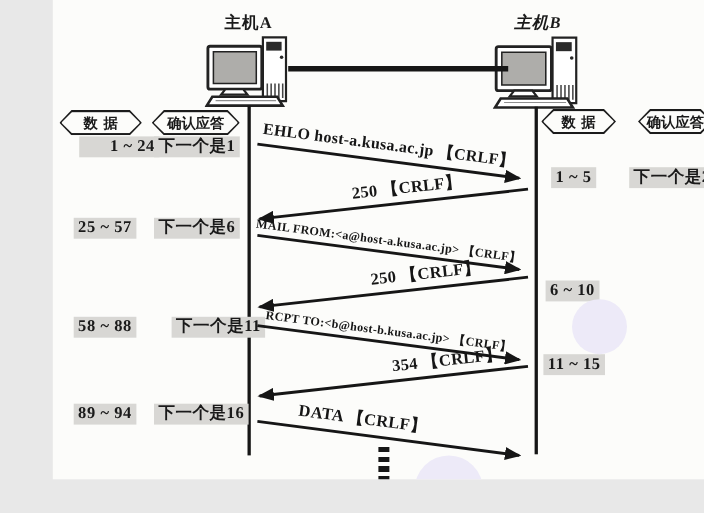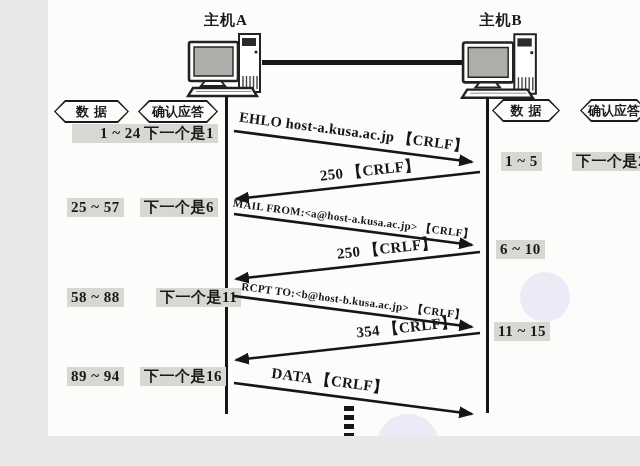--- a/index.html
+++ b/index.html
@@ -74,21 +74,21 @@
       <circle cx="70" cy="21" r="1.6" fill="#2a2a2a"></circle>
       <path d="M57 45 v13 M60.5 45 v13 M64 45 v13 M67.5 45 v13 M71 45 v13" stroke="#444" stroke-width="1.4" fill="none"></path>
       <rect x="3" y="11" width="49" height="39" rx="2" fill="#fff" stroke="#222" stroke-width="2.6"></rect>
       <rect x="8" y="16" width="39" height="29" fill="var(--screen-gray,#aeadaa)" stroke="#222" stroke-width="1.4"></rect>
       <path d="M19 50 h16 l4 5 h-24 z" fill="#fff" stroke="#222" stroke-width="2"></path>
       <path d="M7 57 h59 l5 8 H2 z" fill="#fff" stroke="#222" stroke-width="2.4"></path>
       <path d="M10 60.5 h55" stroke="#222" stroke-width="1" opacity="0.5" fill="none"></path>
     </svg>
   </div>
 
-  <div class="host" style="left:412px;top:11px;width:82px;">
+  <div class="host" style="left:400px;top:11px;width:82px;font-style:italic;">
     <div class="host-label">主机B</div>
     <svg class="computer-svg" width="82" height="70" viewBox="0 0 80 68">
       <rect x="53" y="3" width="21" height="58" fill="#fff" stroke="#222" stroke-width="2"></rect>
       <rect x="56" y="7" width="14" height="8" fill="#2a2a2a"></rect>
       <circle cx="70" cy="21" r="1.6" fill="#2a2a2a"></circle>
       <path d="M57 45 v13 M60.5 45 v13 M64 45 v13 M67.5 45 v13 M71 45 v13" stroke="#444" stroke-width="1.4" fill="none"></path>
       <rect x="3" y="11" width="49" height="39" rx="2" fill="#fff" stroke="#222" stroke-width="2.6"></rect>
       <rect x="8" y="16" width="39" height="29" fill="var(--screen-gray,#aeadaa)" stroke="#222" stroke-width="1.4"></rect>
       <path d="M19 50 h16 l4 5 h-24 z" fill="#fff" stroke="#222" stroke-width="2"></path>
       <path d="M7 57 h59 l5 8 H2 z" fill="#fff" stroke="#222" stroke-width="2.4"></path>
@@ -118,21 +118,21 @@
   <div class="cell" style="left:92px;top:124px;">下一个是1</div>
   <div class="cell" style="left:19px;top:198px;">25 ~ 57</div>
   <div class="cell" style="left:92px;top:198px;">下一个是6</div>
   <div class="cell" style="left:19px;top:288px;">58 ~ 88</div>
   <div class="cell" style="left:108px;top:288px;">下一个是11</div>
   <div class="cell" style="left:19px;top:367px;">89 ~ 94</div>
   <div class="cell" style="left:92px;top:367px;">下一个是16</div>
 
   <div class="cell" style="left:453px;top:152px;">1 ~ 5</div>
   <div class="cell" style="left:524px;top:152px;">下一个是25</div>
-  <div class="cell" style="left:448px;top:240px;">6 ~ 10</div>
+  <div class="cell" style="left:448px;top:255px;">6 ~ 10</div>
   <div class="cell" style="left:446px;top:322px;">11 ~ 15</div>
 
   <svg id="arrows" width="640" height="466" viewBox="0 0 640 466">
     <defs>
       <marker id="ah" markerUnits="userSpaceOnUse" markerWidth="15" markerHeight="12" refX="13" refY="6" orient="auto">
         <path d="M0,0 L15,6 L0,12 z" fill="#161616"></path>
       </marker>
     </defs>
   <line x1="186" y1="131" x2="424" y2="162" marker-end="url(#ah)"></line>
       <text transform="translate(305.0,136.5) rotate(7.42)" text-anchor="middle" font-size="14.5">EHLO host-a.kusa.ac.jp 【CRLF】</text>

